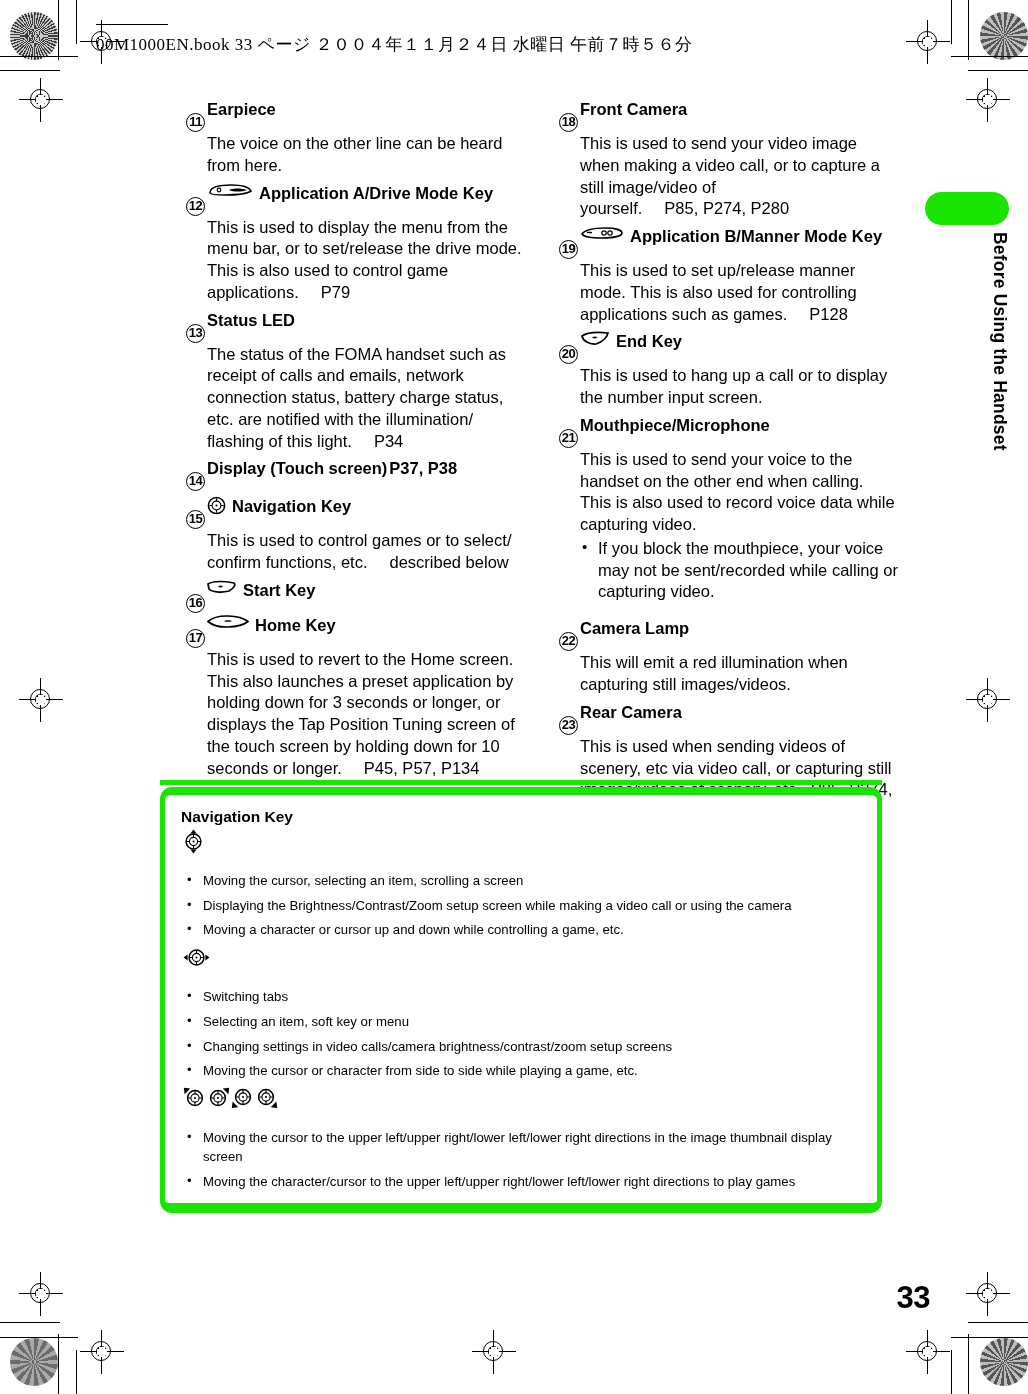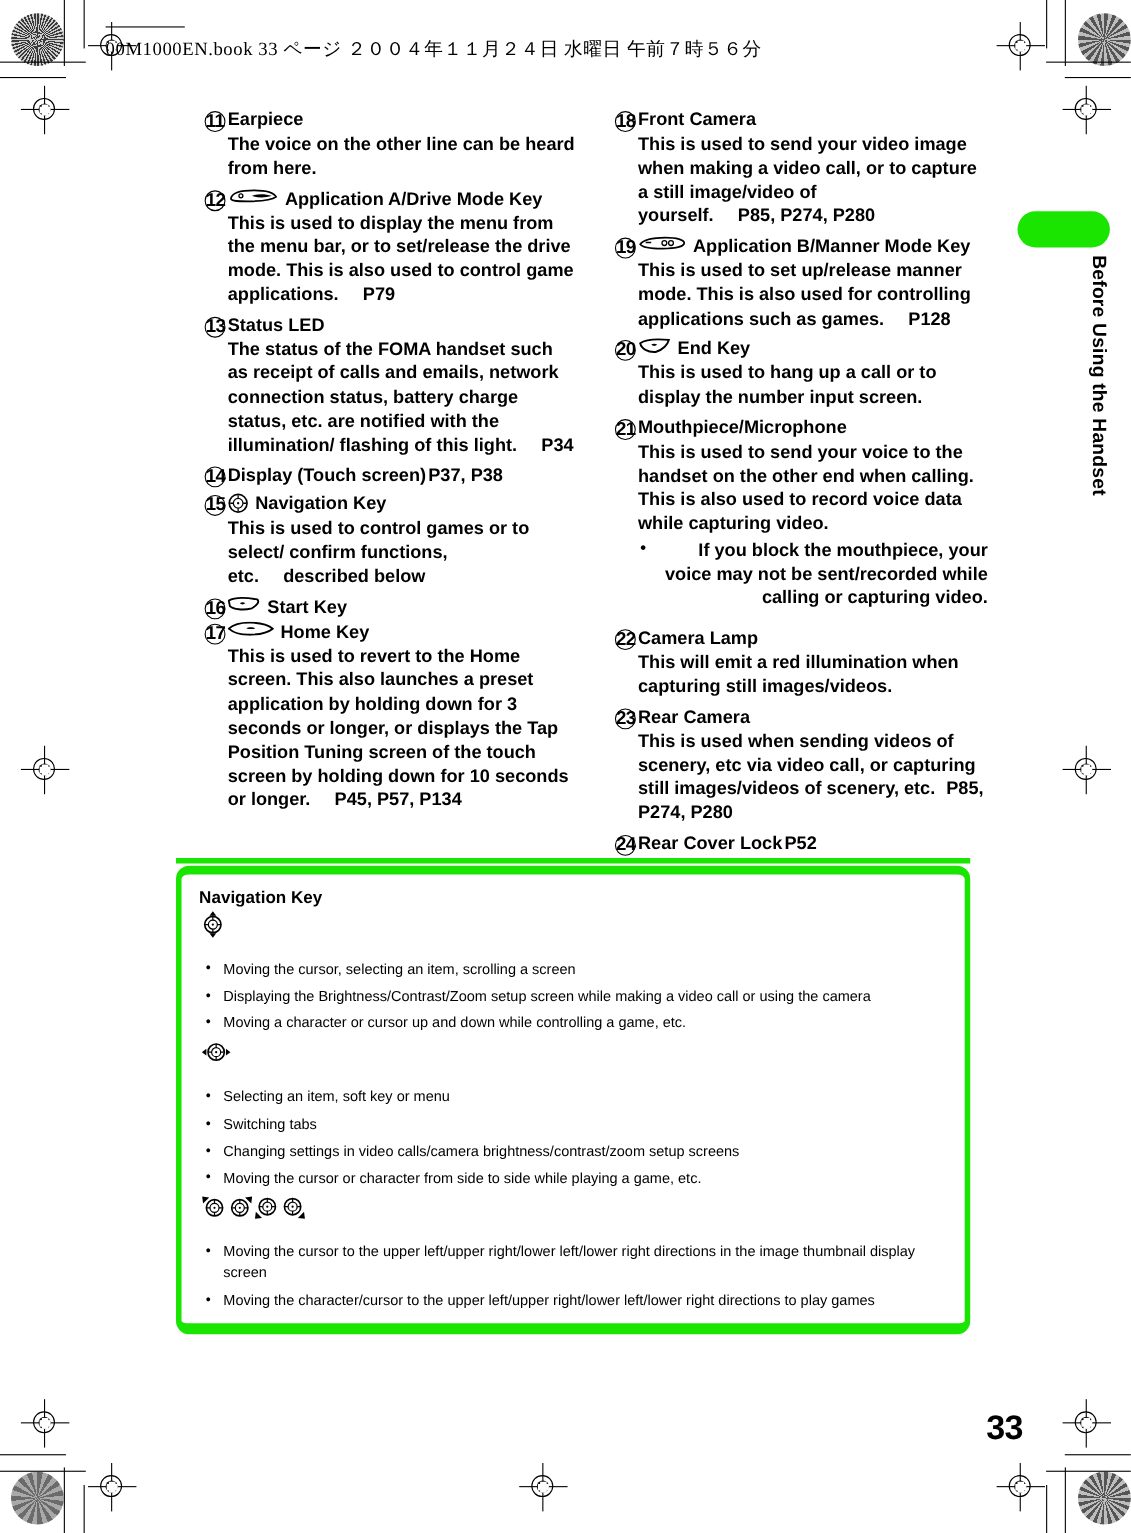--- a/index.html
+++ b/index.html
@@ -148,48 +148,46 @@
     align-items: flex-start;
     font-size: 16.5px;
     font-weight: bold;
     line-height: 1.27;
     margin-bottom: 1px;
   }
   .enum {
     flex: 0 0 auto;
     width: 19px;
     height: 19px;
-    margin-top: 2px;
+    margin-top: 14px;
     border: 1.3px solid #000;
     border-radius: 50%;
     box-sizing: border-box;
-    font-size: 17px;
+    font-size: 13px;
     font-weight: bold;
     line-height: 16px;
     text-align: center;
     letter-spacing: -0.6px;
     font-family: "Liberation Sans", sans-serif;
   }
   .ehead-text { margin-left: 2px; }
 
   .ebody {
     font-size: 16.5px;
     line-height: 1.32;
     margin-left: 21px;
     margin-bottom: 6px;
-    font-weight: bold;
   }
   .ebody .pref { margin-left: 22px; white-space: nowrap; }
   .ebody .pref-tight { margin-left: 10px; }
 
   .sub-bullets {
     margin: 2px 0 0 0;
     padding: 0;
     list-style: none;
-    text-align: right;
   }
   .sub-bullets li {
     position: relative;
     padding-left: 18px;
     font-size: 16.5px;
     line-height: 1.32;
   }
   .sub-bullets li:before {
     content: "\2022";
     position: absolute;
@@ -619,22 +617,22 @@
           <circle cx="13.5" cy="10.5" r="7.4" fill="#fff" stroke="#000" stroke-width="1.5"></circle>
           <circle cx="13.5" cy="10.5" r="4.1" fill="#fff" stroke="#000" stroke-width="1.1"></circle>
           <path d="M13.5 3.2 L13.5 6.5 M13.5 14.5 L13.5 17.8 M6.6 10.5 L9.4 10.5 M17.6 10.5 L20.4 10.5" stroke="#000" stroke-width="1.1"></path>
           <circle cx="13.5" cy="10.5" r="1" fill="#000"></circle>
           <path d="M0.5 10.5 L4.6 7.4 L4.6 13.6 Z" fill="#000"></path>
           <path d="M26.5 10.5 L22.4 7.4 L22.4 13.6 Z" fill="#000"></path>
         </svg>
       </span>
     </div>
     <ul class="nav-bullets">
+      <li>Switching tabs</li>
       <li>Selecting an item, soft key or menu</li>
-      <li>Switching tabs</li>
       <li>Changing settings in video calls/camera brightness/contrast/zoom setup screens</li>
       <li>Moving the cursor or character from side to side while playing a game, etc.</li>
     </ul>
 
     <div class="glyph-row">
       <span>
         <svg width="23" height="22" viewBox="0 0 23 22">
           <circle cx="12" cy="11" r="7.4" fill="#fff" stroke="#000" stroke-width="1.5"></circle>
           <circle cx="12" cy="11" r="4.1" fill="#fff" stroke="#000" stroke-width="1.1"></circle>
           <path d="M12 3.7 L12 7 M12 15 L12 18.3 M5.1 11 L7.9 11 M16.1 11 L18.9 11" stroke="#000" stroke-width="1.1"></path>

